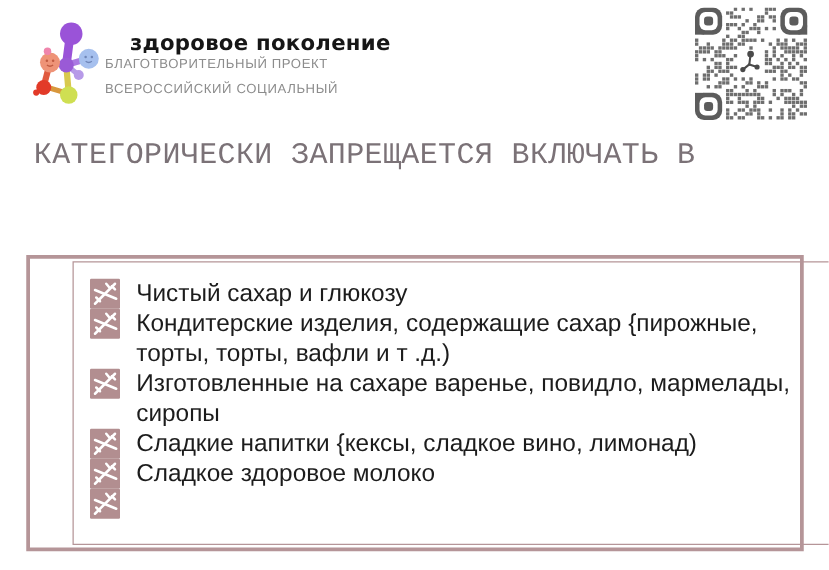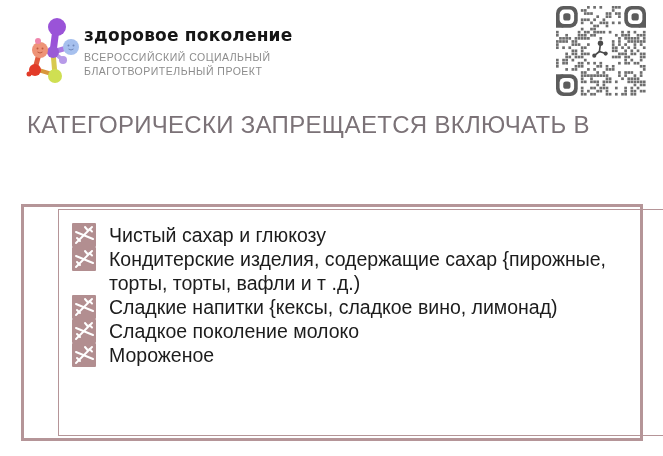--- a/index.html
+++ b/index.html
@@ -6,31 +6,31 @@
   .page{
     position:relative;width:663px;height:456px;background:#fff;
     font-family:"Liberation Sans","DejaVu Sans",sans-serif;overflow:hidden;
   }
   
   .logo{position:absolute;left:26px;top:14px;display:flex;align-items:flex-start;}
   .logo-mark{width:54px;height:80px;flex:0 0 54px;}
   .logo-text{margin-left:4px;padding-top:11px;}
   .logo-title{
     font-family:"DejaVu Sans",sans-serif;font-weight:bold;font-size:17px;
-    color:#161616;letter-spacing:.2px;white-space:nowrap;
+    color:#161616;letter-spacing:.2px;white-space:nowrap;margin-left:20px;
   }
   .logo-sub{
     font-size:10.5px;color:#8c8c8c;letter-spacing:.5px;line-height:13.5px;white-space:nowrap;
   }
   .logo-sub.first{margin-top:6px;}
   .qr{position:absolute;left:556px;top:6px;width:90px;height:90px;}
   
   .heading{
     position:absolute;left:27px;top:109px;width:615px;
-    font-family:Liberation Sans, sans-serif;
+    font-family:Liberation Mono, monospace;
     font-size:24px;line-height:31px;font-weight:normal;
     color:var(--heading-color,#7b7277);letter-spacing:.3px;margin:0;
   }
   
   .box{
     position:absolute;left:21px;top:204px;width:622px;height:237px;
     border:3px solid var(--accent,#b59598);padding:2px;box-sizing:border-box;
     background:#fff;
   }
   .box-inner{
@@ -81,22 +81,22 @@
         <path d="M42.5 35 q2.5 2 5 0" stroke="#6f86b8" stroke-width="1" fill="none"></path>
       </g>
       <g fill="#c05a40">
         <circle cx="11.5" cy="34.5" r="1"></circle>
           <circle cx="16.5" cy="34.5" r="1"></circle>
         <path d="M11.5 38 q2.5 2 5 0" stroke="#c05a40" stroke-width="1" fill="none"></path>
       </g>
     </svg>
     <div class="logo-text">
       <div class="logo-title">здоровое поколение</div>
+      <div class="logo-sub">БЛАГОТВОРИТЕЛЬНЫЙ ПРОЕКТ</div>
       <div class="logo-sub first">ВСЕРОССИЙСКИЙ СОЦИАЛЬНЫЙ</div>
-      <div class="logo-sub">БЛАГОТВОРИТЕЛЬНЫЙ ПРОЕКТ</div>
     </div>
   </div>
 
   <div class="qr">
     <svg id="qr-svg" width="90" height="90" viewBox="0 0 87 87" xmlns="http://www.w3.org/2000/svg">
         <rect x="30" y="0" width="2.6" height="2.6" fill="#6e6e6e"></rect>
         <rect x="36" y="0" width="2.6" height="2.6" fill="#6e6e6e"></rect>
         <rect x="42" y="0" width="2.6" height="2.6" fill="#6e6e6e"></rect>
         <rect x="54" y="0" width="2.6" height="2.6" fill="#6e6e6e"></rect>
         <rect x="57" y="0" width="2.6" height="2.6" fill="#6e6e6e"></rect>
@@ -438,46 +438,60 @@
             <svg viewBox="0 0 24 24">
               <g stroke="#fff" stroke-width="2" stroke-linecap="round" fill="none">
                 <line x1="4" y1="20" x2="20" y2="4"></line>
                 <line x1="4" y1="9" x2="21" y2="16"></line>
                 <line x1="13" y1="4" x2="15.5" y2="7"></line>
                 <line x1="20" y1="8.5" x2="17.5" y2="6"></line>
                 <line x1="5" y1="15" x2="8" y2="18"></line>
               </g>
             </svg>
           </span>
+          <span class="item-text">Изготовленные на сахаре варенье, повидло, мармелады,
+сиропы</span>
+        </div>
+        <div class="item">
+          <span class="no-icon">
+            <svg viewBox="0 0 24 24">
+              <g stroke="#fff" stroke-width="2" stroke-linecap="round" fill="none">
+                <line x1="4" y1="20" x2="20" y2="4"></line>
+                <line x1="4" y1="9" x2="21" y2="16"></line>
+                <line x1="13" y1="4" x2="15.5" y2="7"></line>
+                <line x1="20" y1="8.5" x2="17.5" y2="6"></line>
+                <line x1="5" y1="15" x2="8" y2="18"></line>
+              </g>
+            </svg>
+          </span>
           <span class="item-text">Сладкие напитки {кексы, сладкое вино, лимонад)</span>
         </div>
         <div class="item">
           <span class="no-icon">
             <svg viewBox="0 0 24 24">
               <g stroke="#fff" stroke-width="2" stroke-linecap="round" fill="none">
                 <line x1="4" y1="20" x2="20" y2="4"></line>
                 <line x1="4" y1="9" x2="21" y2="16"></line>
                 <line x1="13" y1="4" x2="15.5" y2="7"></line>
                 <line x1="20" y1="8.5" x2="17.5" y2="6"></line>
                 <line x1="5" y1="15" x2="8" y2="18"></line>
               </g>
             </svg>
           </span>
-          <span class="item-text">Сладкое поколение молоко</span>
-        </div>
-        <div class="item">
-          <span class="no-icon">
-            <svg viewBox="0 0 24 24">
-              <g stroke="#fff" stroke-width="2" stroke-linecap="round" fill="none">
-                <line x1="4" y1="20" x2="20" y2="4"></line>
-                <line x1="4" y1="9" x2="21" y2="16"></line>
-                <line x1="13" y1="4" x2="15.5" y2="7"></line>
-                <line x1="20" y1="8.5" x2="17.5" y2="6"></line>
-                <line x1="5" y1="15" x2="8" y2="18"></line>
-              </g>
-            </svg>
-          </span>
-          <span class="item-text">Мороженое</span>
+          <span class="item-text">Сладкое здоровое молоко</span>
+        </div>
+        <div class="item">
+          <span class="no-icon">
+            <svg viewBox="0 0 24 24">
+              <g stroke="#fff" stroke-width="2" stroke-linecap="round" fill="none">
+                <line x1="4" y1="20" x2="20" y2="4"></line>
+                <line x1="4" y1="9" x2="21" y2="16"></line>
+                <line x1="13" y1="4" x2="15.5" y2="7"></line>
+                <line x1="20" y1="8.5" x2="17.5" y2="6"></line>
+                <line x1="5" y1="15" x2="8" y2="18"></line>
+              </g>
+            </svg>
+          </span>
         </div>
       </div>
   </div>
 
 </div>
 
 </body></html>

